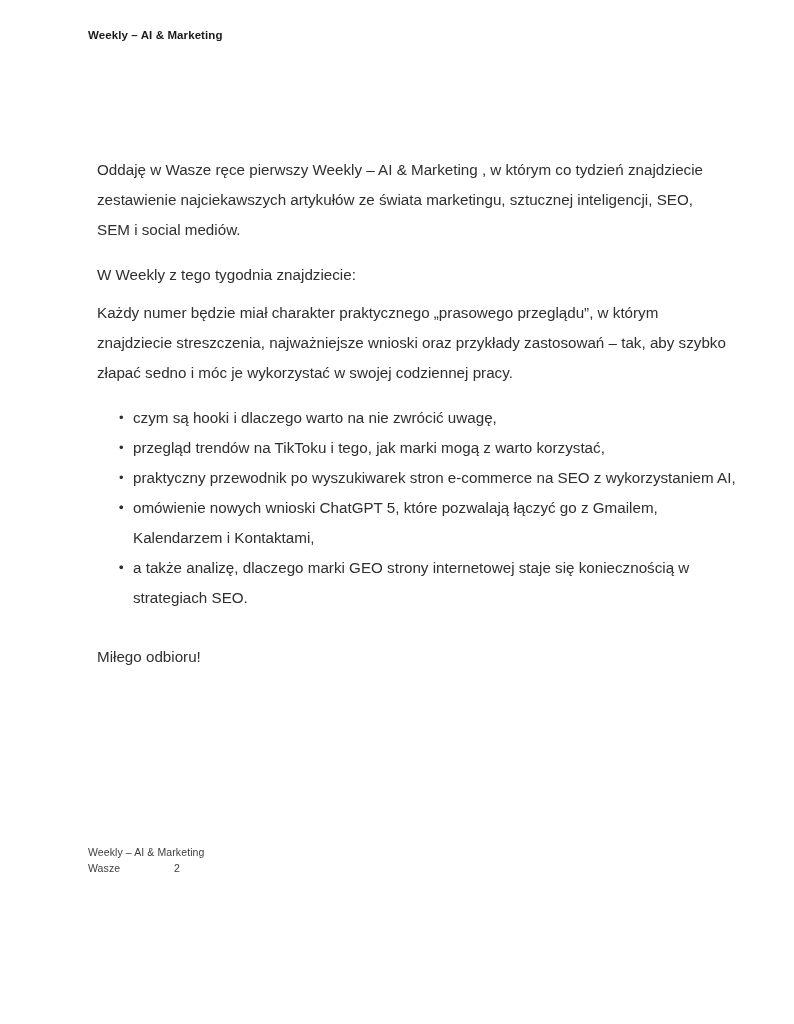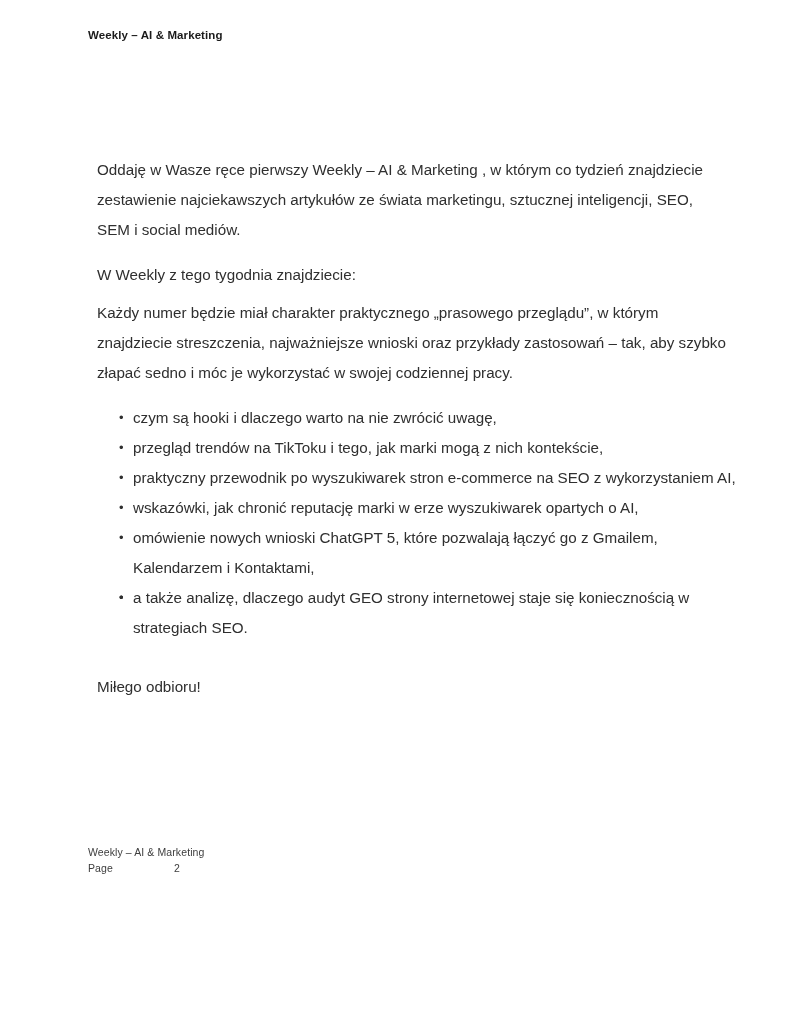--- a/index.html
+++ b/index.html
@@ -128,47 +128,46 @@
 
     <p class="para">Każdy numer będzie miał charakter praktycznego „prasowego przeglądu”, w którym znajdziecie streszczenia, najważniejsze wnioski oraz przykłady zastosowań – tak, aby szybko złapać sedno i móc je wykorzystać w swojej codziennej pracy.</p>
 
     <ul class="bullet-list">
       <li class="bullet-item">
         <span class="marker">•</span>
         <span>czym są hooki i dlaczego warto na nie zwrócić uwagę,</span>
       </li>
       <li class="bullet-item">
         <span class="marker">•</span>
-        <span>przegląd trendów na TikToku i tego, jak marki mogą z nich kontekście,</span>
+        <span>przegląd trendów na TikToku i tego, jak marki mogą z warto korzystać,</span>
       </li>
       <li class="bullet-item">
         <span class="marker">•</span>
         <span>praktyczny przewodnik po wyszukiwarek stron e-commerce na SEO z wykorzystaniem AI,</span>
       </li>
       <li class="bullet-item">
         <span class="marker">•</span>
-        <span>wskazówki, jak chronić reputację marki w erze wyszukiwarek opartych o AI,</span>
       </li>
       <li class="bullet-item">
         <span class="marker">•</span>
         <span>omówienie nowych wnioski ChatGPT 5, które pozwalają łączyć go z Gmailem, Kalendarzem i Kontaktami,</span>
       </li>
       <li class="bullet-item">
         <span class="marker">•</span>
       </li>
       <li class="bullet-item">
         <span class="marker">•</span>
-        <span>a także analizę, dlaczego audyt GEO strony internetowej staje się koniecznością w strategiach SEO.</span>
+        <span>a także analizę, dlaczego marki GEO strony internetowej staje się koniecznością w strategiach SEO.</span>
       </li>
     </ul>
 
     <p class="para closing">Miłego odbioru!</p>
 
   </div>
 
   <div class="doc-footer">
     <span class="footer-title">Weekly – AI &amp; Marketing</span>
     <span class="footer-pageline">
-      <span class="label">Page</span><span class="num">2</span>
+      <span class="label">Wasze</span><span class="num">2</span>
     </span>
   </div>
 
 </div>
 
 </body></html>

